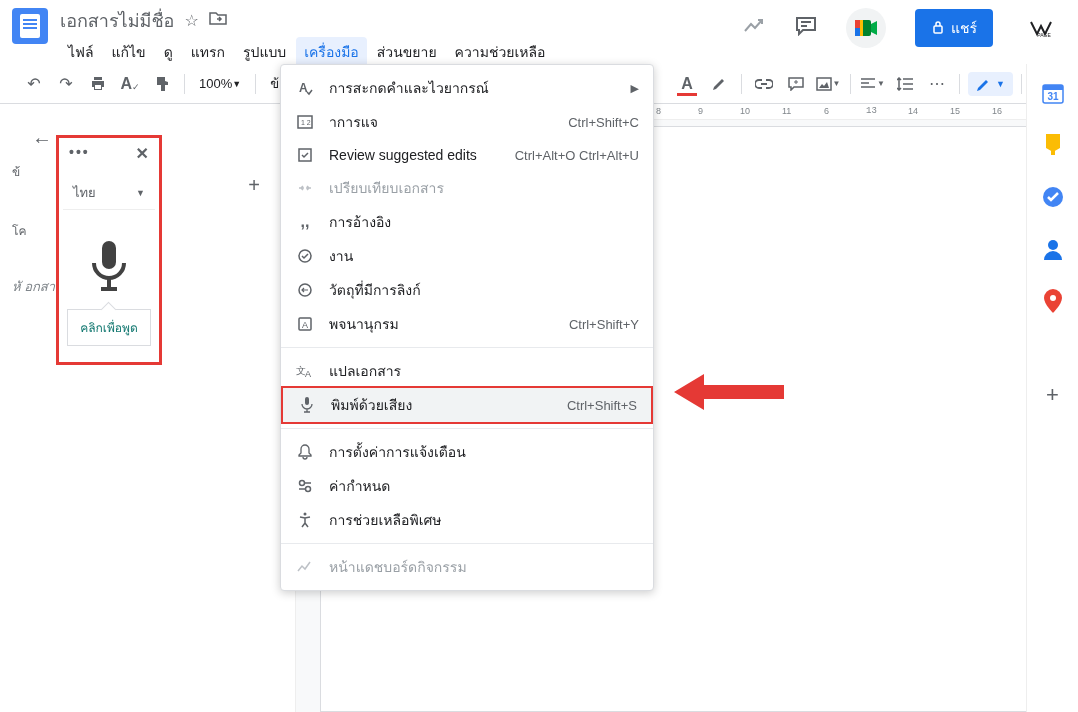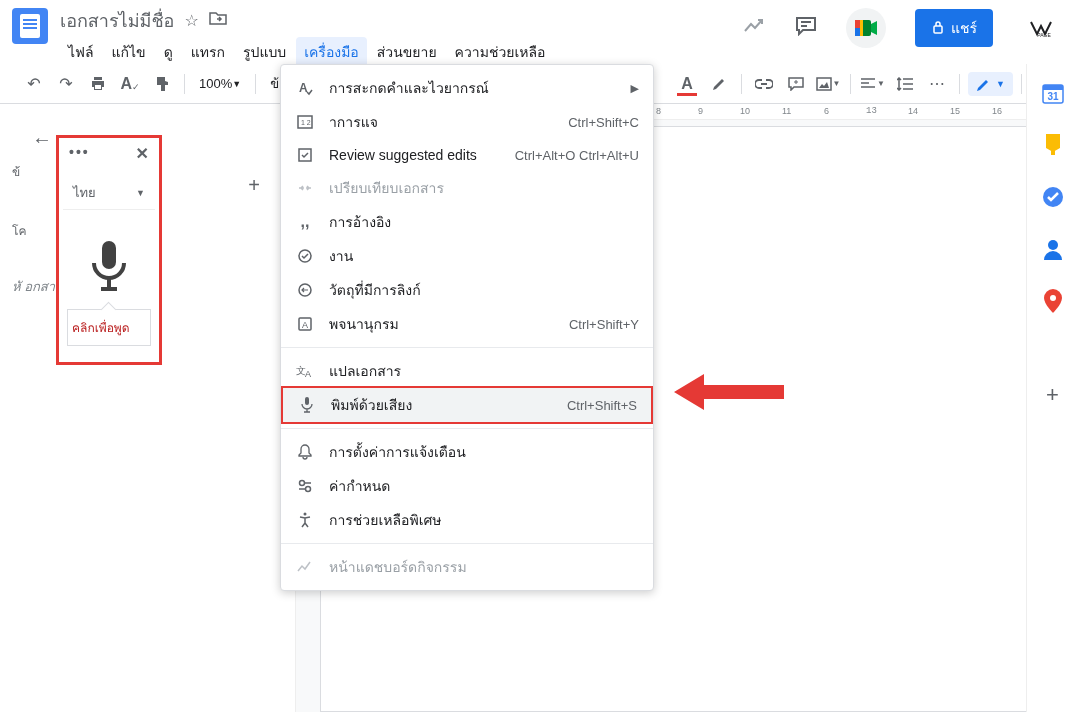--- a/index.html
+++ b/index.html
@@ -41,21 +41,21 @@
   .outline-sub { font-size: 12px; color: #5f6368; margin-top: 40px; }
   .outline-hint { font-size: 13px; color: #80868b; font-style: italic; margin-top: 36px; }
   
   .voice-box { position: absolute; left: 56px; top: 31px; width: 106px; border: 3px solid #e53935; background: #fff; z-index: 5; padding-bottom:8px; }
   .voice-header { display: flex; justify-content: space-between; padding: 6px 10px 2px 10px; }
   .dots { letter-spacing: 2px; color: #5f6368; font-size:14px; font-weight:bold; }
   .close-x { color: #5f6368; cursor: pointer; font-size:16px; font-weight:bold; }
   .lang-select { display: flex; align-items: center; justify-content: space-between; padding: 2px 10px 6px 10px; font-size: 13px; color: #5f6368; border-bottom:1px solid #eee; margin:15px 4px; }
   .mic-big { display: flex; justify-content: center; padding: 14px 0 10px 0; }
   .mic-big svg { width: 50px; height: 54px; }
-  .voice-hint-box { margin: 6px 8px 8px 8px; border: 1px solid #dadce0; padding: 8px 4px; text-align: left; font-size: 12px; color: #b91c1c; position:relative; }
+  .voice-hint-box { margin: 6px 8px 8px 8px; border: 1px solid #dadce0; padding: 8px 4px; text-align: center; font-size: 12px; color: #0f766e; position:relative; }
   .voice-hint-box::before { content:''; position:absolute; top:-6px; left:50%; margin-left:-6px; width:10px; height:10px; background:#fff; border-left:1px solid #dadce0; border-top:1px solid #dadce0; transform:rotate(45deg); }
   
   .ruler { height: 16px; background: #fff; position: relative; font-size: 9px; color: #80868b; border-bottom:1px solid #eee; overflow:hidden; }
   .ruler-tick { position: absolute; top: 2px; }
   .vruler { position:absolute; left:0; top:0; bottom:0; width:16px; background:#fff; border-right:1px solid #eee; }
   
   .doc-area { flex: 1; background: #f8f9fa; position: relative; overflow: hidden; }
   .page { position: absolute; left: 40px; top: 22px; right: 0; bottom: 0; background: #fff; border: 1px solid #dadce0; }
   
   .menu-dropdown { position: absolute; left: 280px; top: 64px; width: 374px; background: #fff; border: 1px solid #dadce0; border-radius: 4px; box-shadow: 0 2px 10px rgba(0,0,0,0.2); z-index: 10; padding: 6px 0; }

